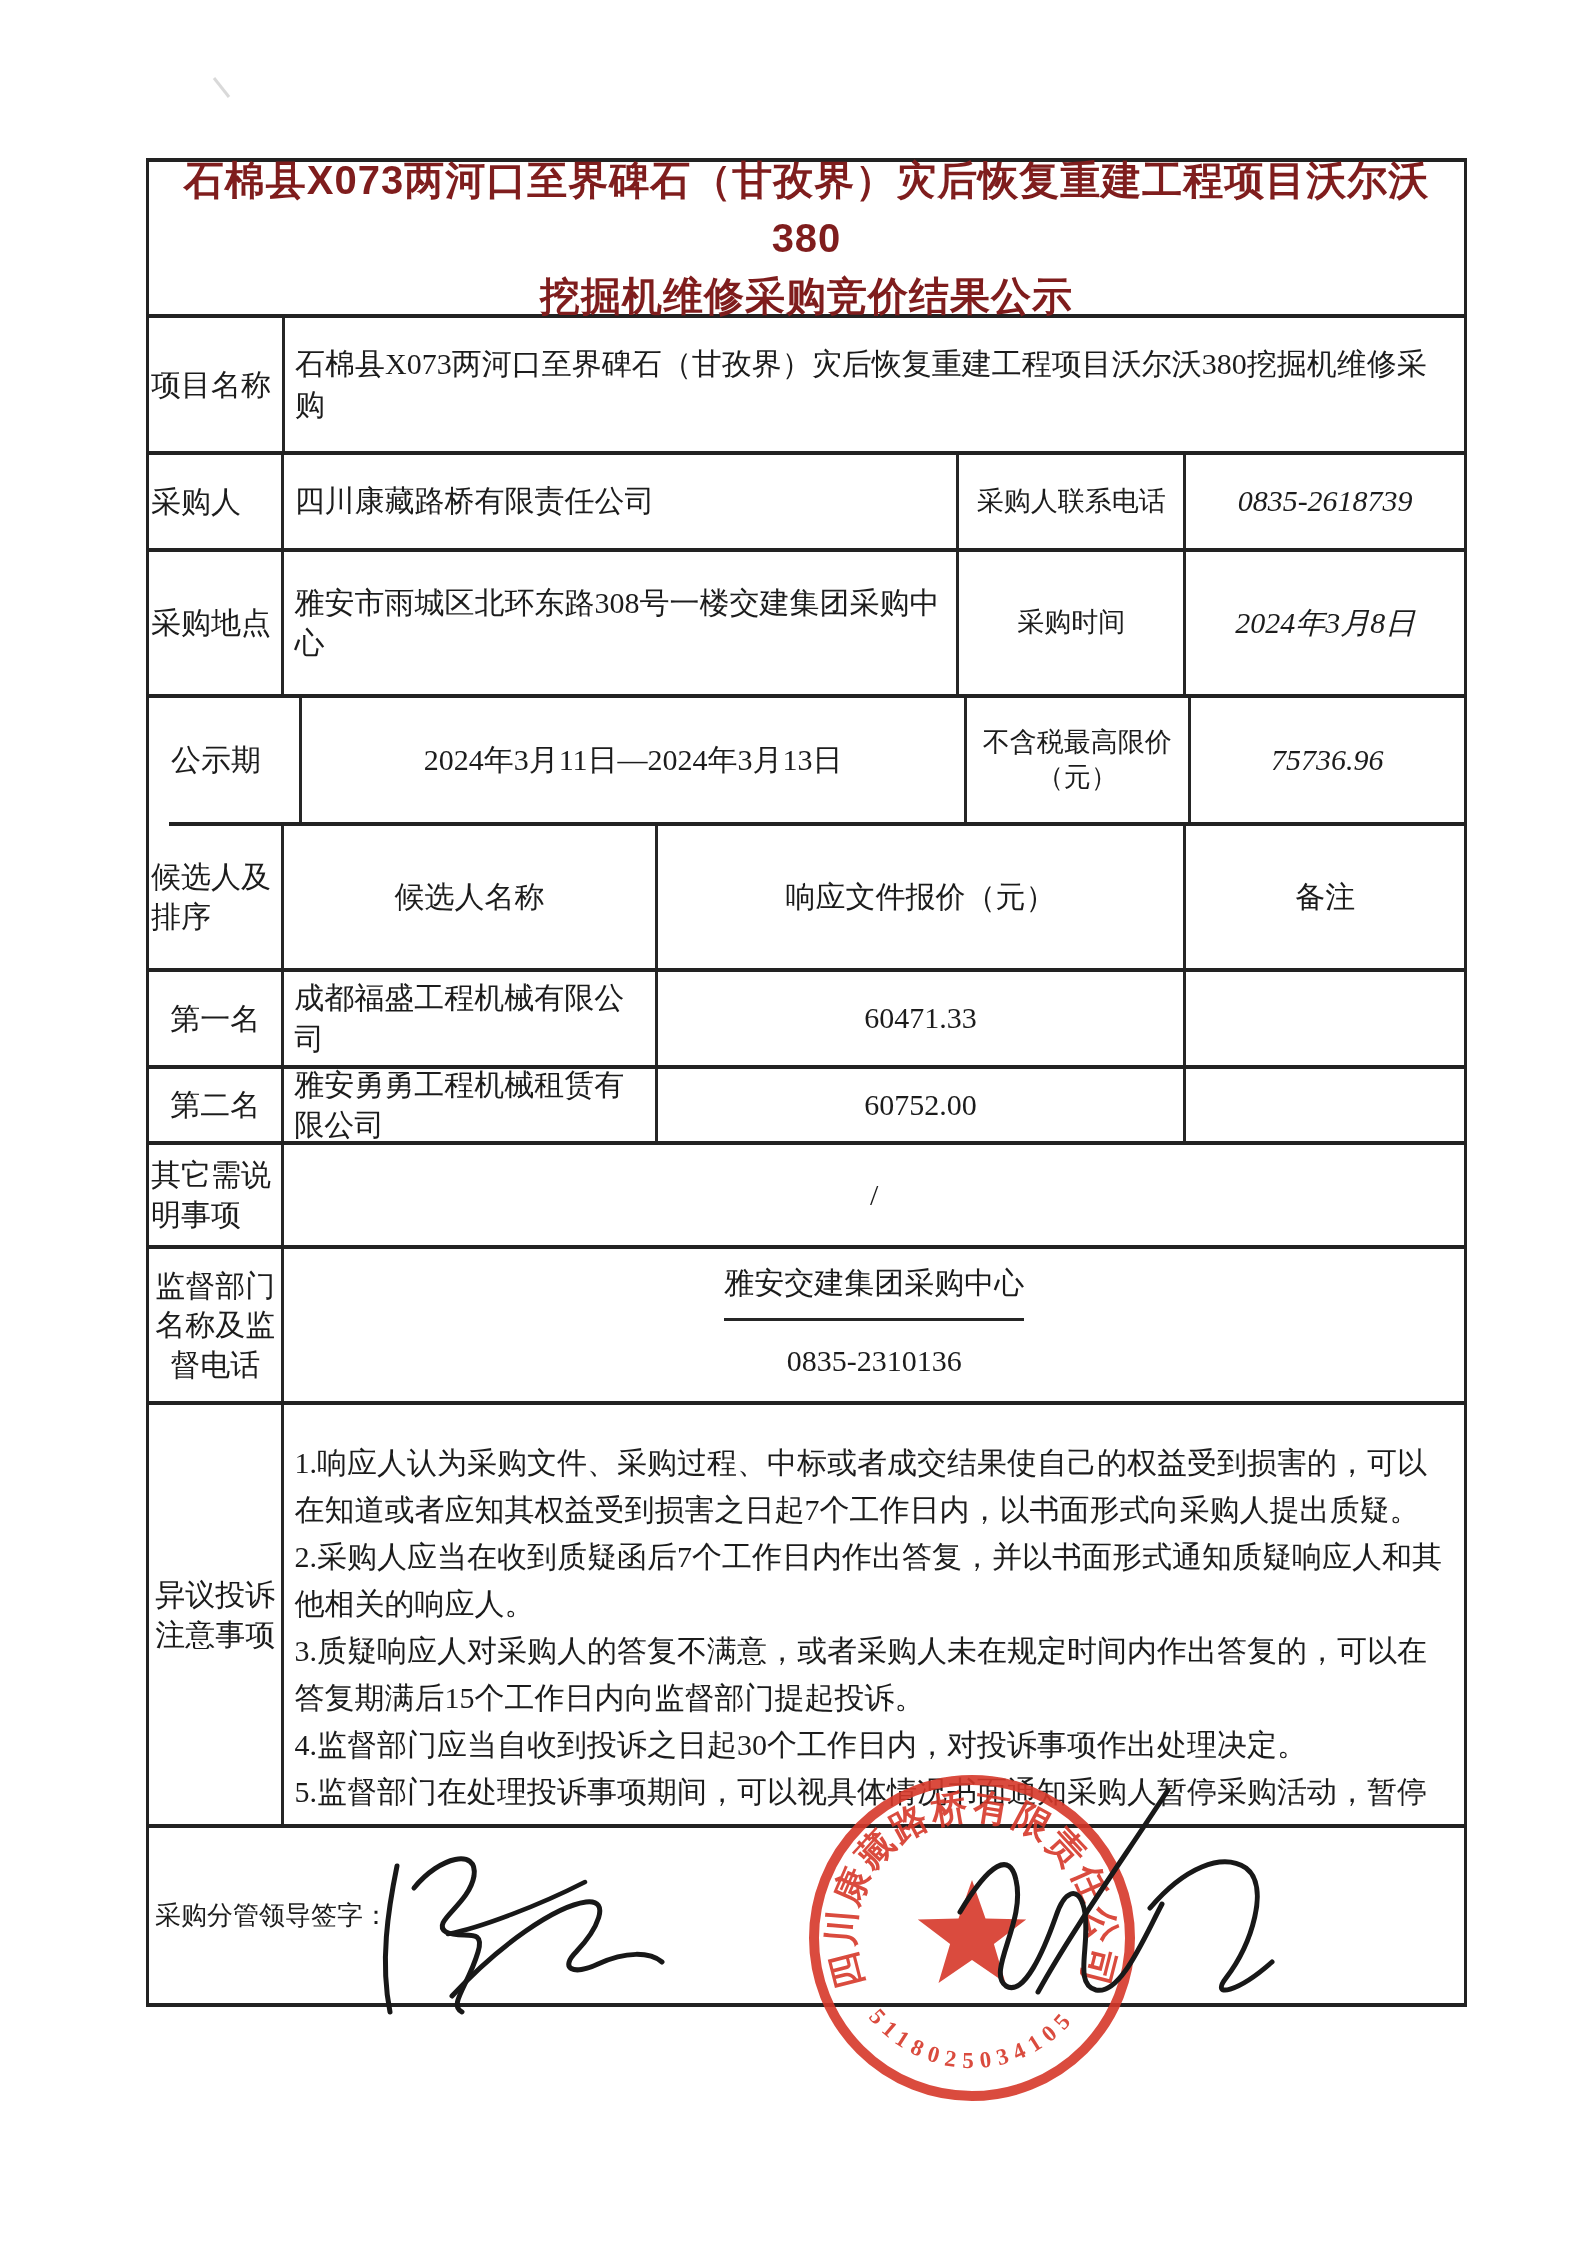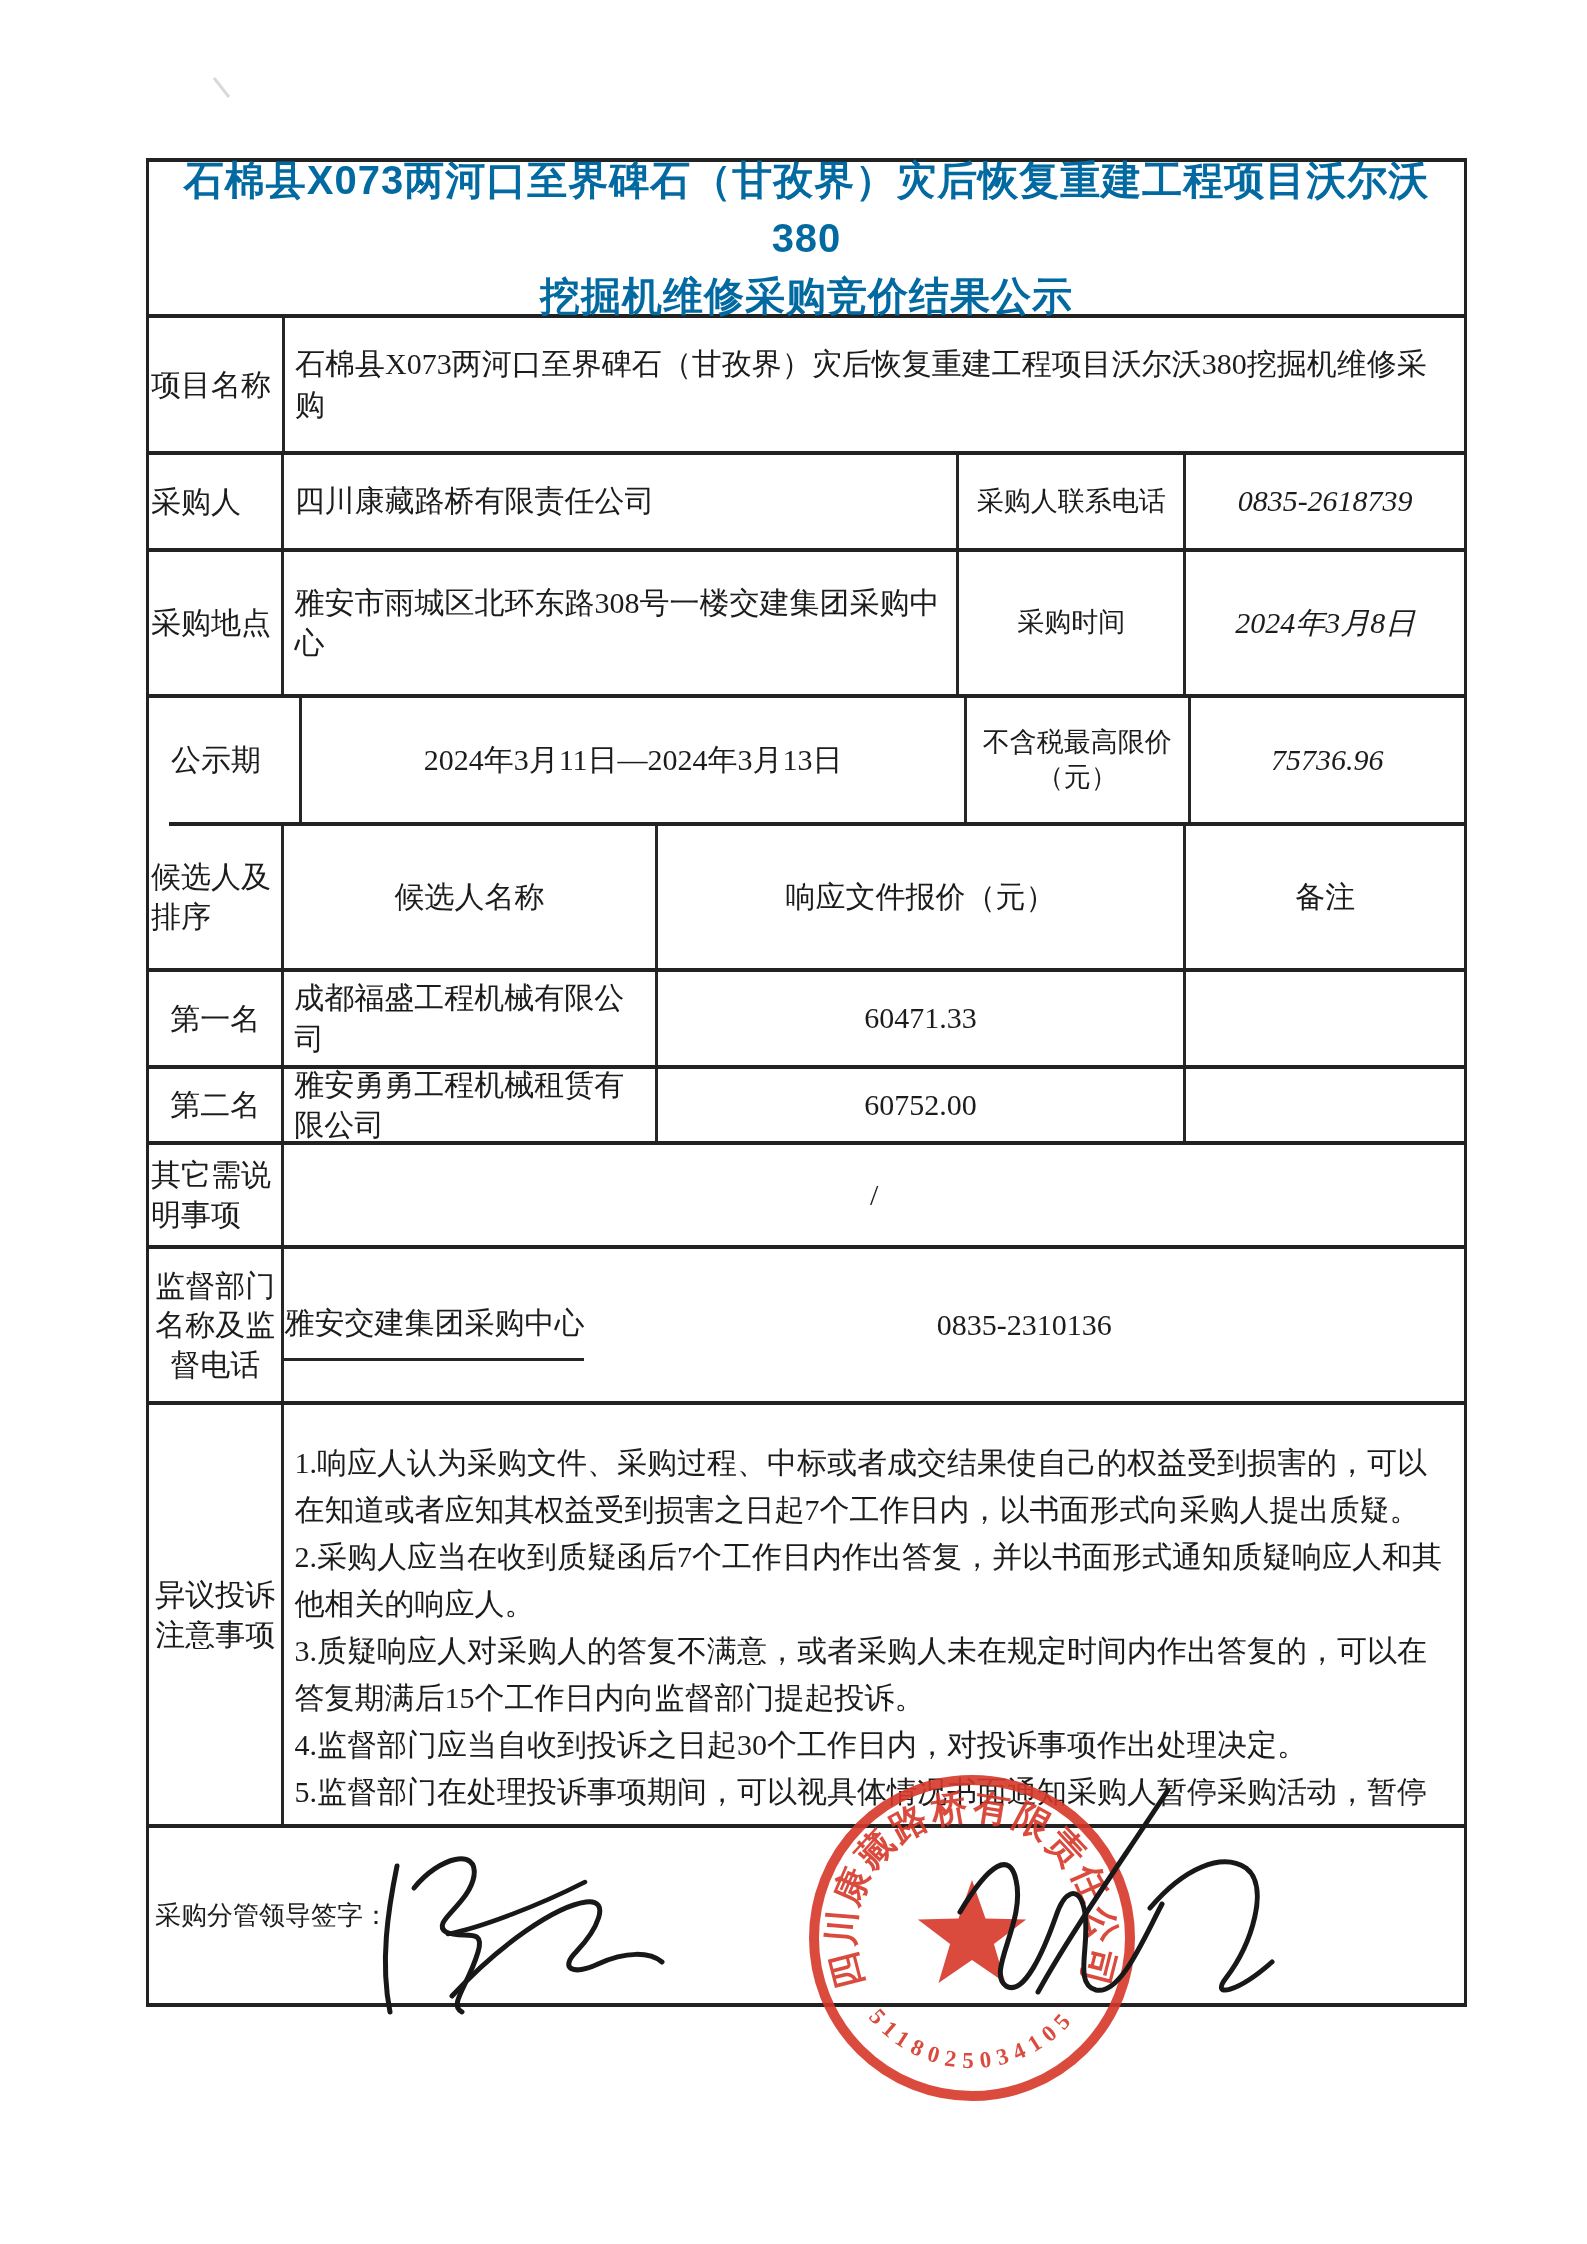--- a/index.html
+++ b/index.html
@@ -12,33 +12,33 @@
     position:absolute;left:146px;top:158px;width:1321px;height:1849px;
     box-sizing:border-box;border:4px solid #222;border-left-width:3px;border-right-width:3px;
     display:flex;flex-direction:column;
   }
   .row{display:flex;box-sizing:border-box;border-bottom:4px solid #222;flex-shrink:0;}
   .row:last-child{border-bottom:none;flex:1;}
   .cell{box-sizing:border-box;border-right:3px solid #262626;display:flex;align-items:center;overflow:hidden;}
   .cell:last-child{border-right:none;}
   .title-row{height:156px;align-items:center;justify-content:center;}
   .title-cell{width:100%;text-align:center;font-family:"Liberation Sans","DejaVu Sans",sans-serif;
-    font-weight:700;font-size:40px;line-height:58px;color:#0369a1;letter-spacing:1px;}
+    font-weight:700;font-size:40px;line-height:58px;color:#7f1d1d;letter-spacing:1px;}
   .label-cell{width:136px;font-size:30px;line-height:1.32;padding:2px 2px;justify-content:flex-start;text-align:left;}
   .label-center{justify-content:center;text-align:center;padding:20px 0;}
   .val{font-size:30px;line-height:1.35;padding:4px 10px;}
   .key2{width:228px;font-size:27px;line-height:1.3;justify-content:center;text-align:center;padding:12px 4px;}
   .wide-val{width:678px;}
   .val2{width:279px;justify-content:center;text-align:center;padding:8px 4px;font-style:italic;}
   .cand-name{width:375px;}
   .cand-price{width:531px;justify-content:center;text-align:center;}
   .cand-remark{width:279px;}
   .center-val{justify-content:center;text-align:center;}
   .full-val{width:1185px;justify-content:center;text-align:center;}
-  .sup-right{width:1185px;display:flex;flex-direction:row;text-align:center;}
+  .sup-right{width:1185px;display:flex;flex-direction:column;text-align:center;}
   .sup-sub{box-sizing:border-box;height:72px;border-bottom:3px solid #262626;display:flex;align-items:center;justify-content:center;font-size:30px;}
   .sup-sub:last-child{border-bottom:none;flex:1;}
   .objection-text{width:1185px;display:block;padding:34px 8px 8px 10px;font-size:30px;line-height:47px;}
   .objection-text p{margin:0;}
   .sign-row .cell{width:100%;padding-left:6px;font-size:26px;}
   .sign-label{white-space:nowrap;}
   .overlay{position:absolute;left:0;top:0;width:1587px;height:2244px;pointer-events:none;}
   .seal-text{font-family:"Liberation Serif","DejaVu Serif",serif;font-weight:700;}
 </style>
 </head>

